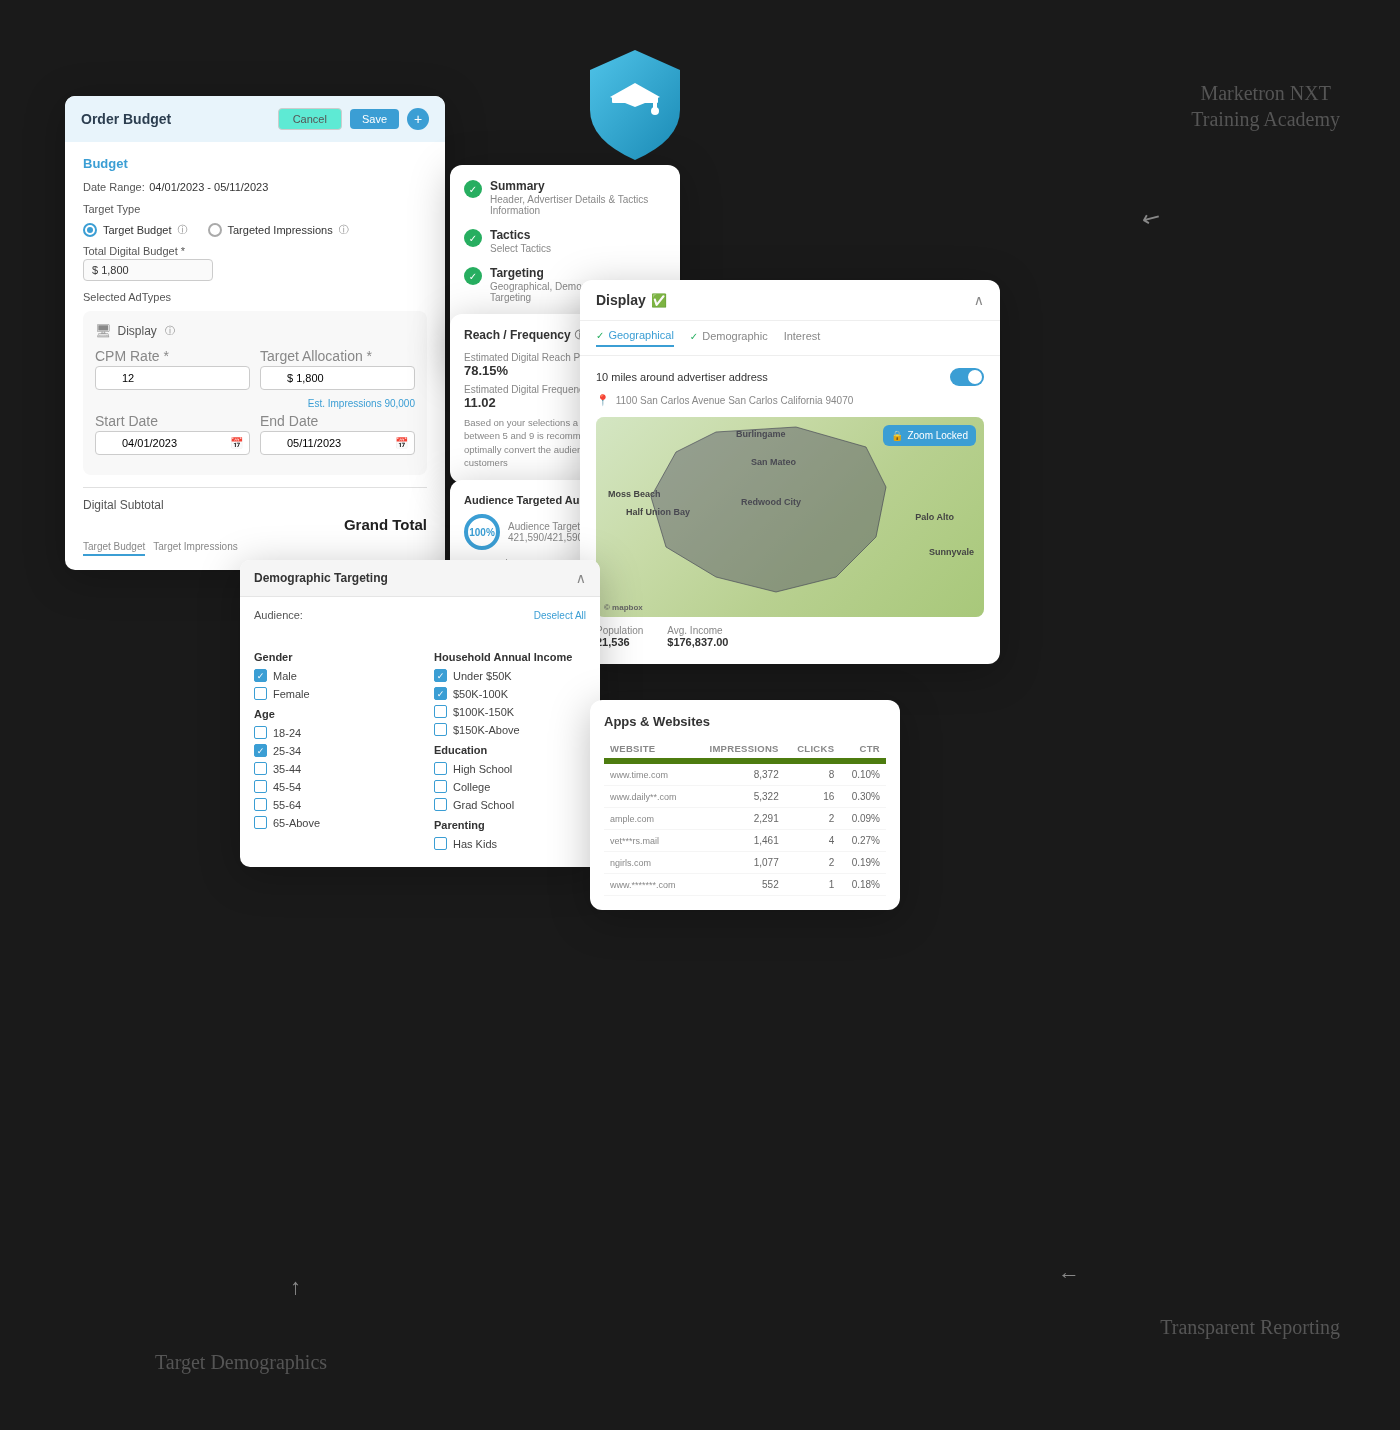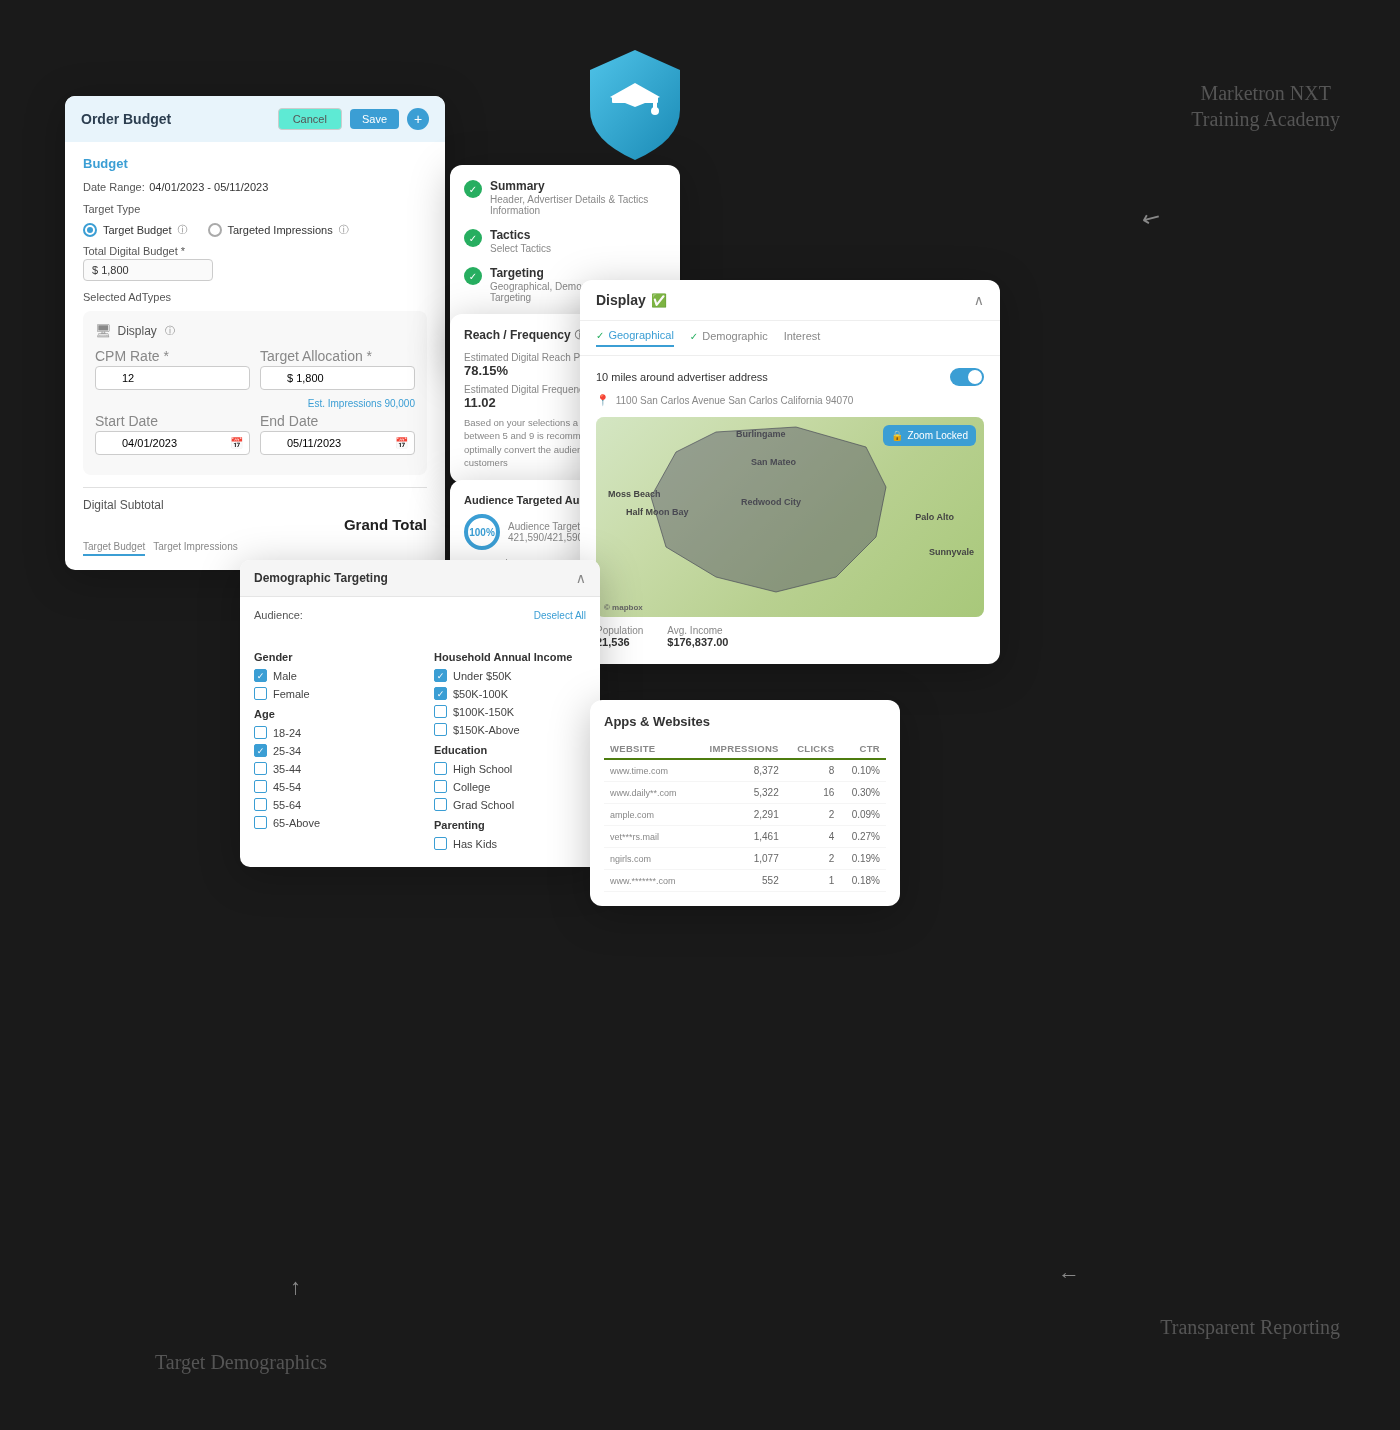--- a/index.html
+++ b/index.html
@@ -749,21 +749,21 @@
       width: 100%;
       border-collapse: collapse;
       font-size: 10px;
     }
 
     .apps-table th {
       color: #888;
       font-weight: 600;
       text-align: left;
       padding: 4px 6px;
-      border-bottom: 2px solid #4d7c0f;
+      border-bottom: 6px solid #4d7c0f;
       font-size: 9.5px;
       text-transform: uppercase;
       letter-spacing: 0.3px;
     }
 
     .apps-table th:not(:first-child) {
       text-align: right;
     }
 
     .apps-table td {
@@ -1135,21 +1135,21 @@
       <div class="address-row">
         <span class="address-icon">📍</span>
         <span>1100 San Carlos Avenue San Carlos California 94070</span>
       </div>
 
       <div class="map-container">
         <div class="map-bg">
 
           <span class="map-label burlingame">Burlingame</span>
           <span class="map-label sanmateo">San Mateo</span>
-          <span class="map-label halfmoon">Half Moon Bay</span>
+          <span class="map-label halfmoon">Half Union Bay</span>
           <span class="map-label redwoodcity">Redwood City</span>
           <span class="map-label paloalto">Palo Alto</span>
           <span class="map-label sunnyvale">Sunnyvale</span>
           <span class="map-label unioncity">Union City</span>
           <span class="map-label mossbch">Moss Beach</span>
 
           <svg width="100%" height="100%" style="position:absolute;top:0;left:0;">
             <polygon points="120,15 200,10 270,30 290,70 280,120 240,160 180,175 120,160 70,130 55,80 80,35" fill="rgba(80,80,100,0.45)" stroke="rgba(60,60,80,0.6)" stroke-width="1"></polygon>
           </svg>
           <span class="map-label mapbox">© mapbox</span>

